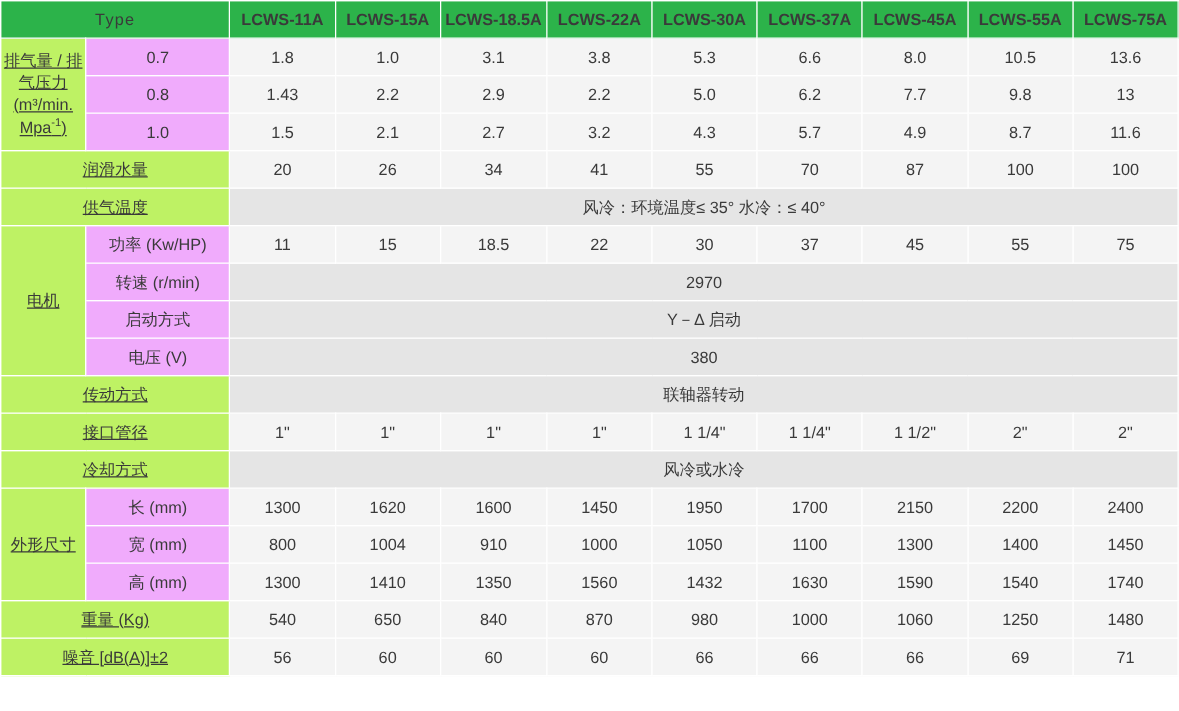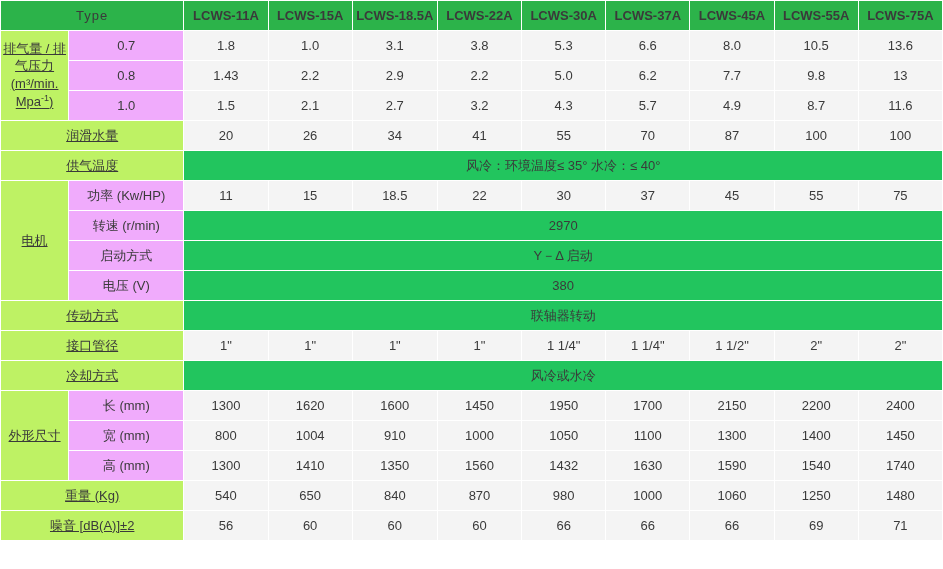--- a/index.html
+++ b/index.html
@@ -51,21 +51,21 @@
     color: #444444;
     font-size: 13px;
     text-decoration: underline;
   }
   .lbl-sub {
     background: #f0abfc;
     color: #444444;
     font-size: 12.5px;
   }
   .val-a { background: #f4f4f4; }
-  .val-wide { background: #22c55e; }
+  .val-wide { background: #e5e5e5; }
   .lbl-multi {
     font-size: 12.5px;
     line-height: 1.35;
     padding: 2px 3px;
   }
   .small { font-size: 12px; }
   sup { font-size: 9px; }
 </style>
 </head>
 <body>

